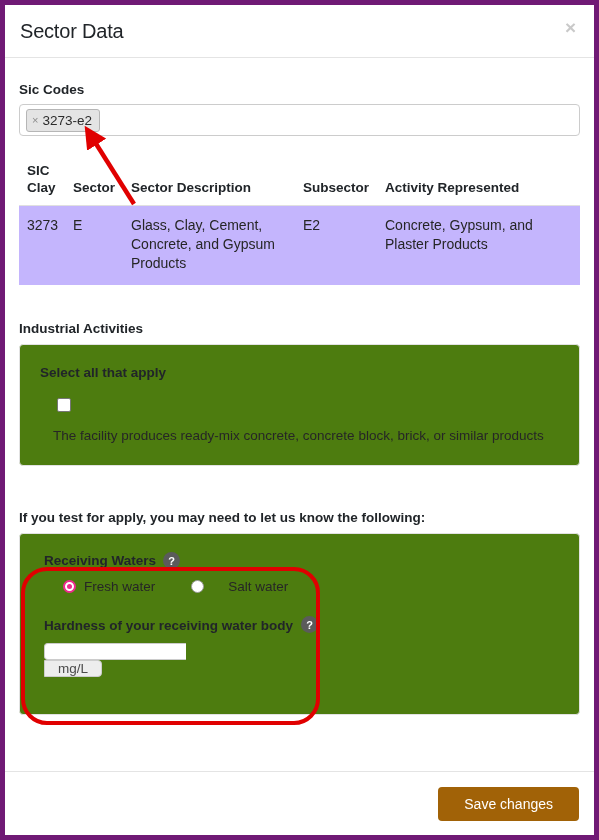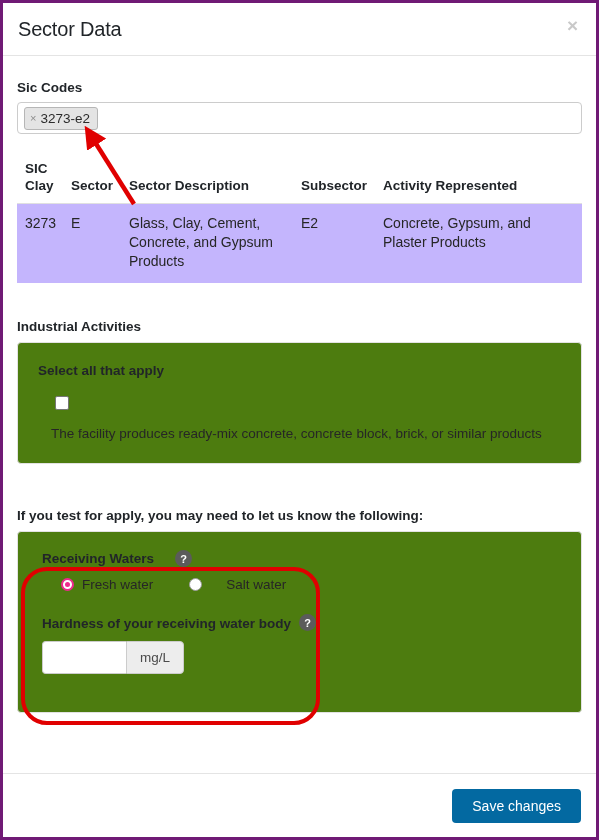--- a/index.html
+++ b/index.html
@@ -13,21 +13,21 @@
     color: #212529;
     overflow: hidden;
     position: relative;
   }
 
   .modal {
     position: absolute;
     left: 0; top: 0;
     width: 599px; height: 840px;
     background: #fff;
-    border: 3px solid #701a75;
+    border: 5px solid #701a75;
     display: flex;
     flex-direction: column;
   }
 
   
   .modal-header {
     height: 53px;
     border-bottom: 1px solid #e4e4e4;
     display: flex;
     align-items: center;
@@ -178,21 +178,21 @@
   .metals-gap { height: 18px; }
 
   .rw-block { padding: 6px 2px 4px 6px; }
 
   .rw-label {
     font-size: 13.5px;
     font-weight: 700;
     color: #212529;
     display: flex;
     align-items: center;
-    gap: 21px;
+    gap: 7px;
     margin-bottom: 10px;
   }
   .help-icon {
     width: 17px; height: 17px;
     border-radius: 50%;
     background: #5b5b5b;
     color: #fff;
     font-size: 11px;
     font-weight: 700;
     display: inline-flex;
@@ -244,20 +244,21 @@
     color: #212529;
     display: flex;
     align-items: flex-end;
     gap: 8px;
     margin-bottom: 10px;
   }
   .input-group {
     display: flex;
     width: 142px;
     height: 33px;
+    flex-direction: column;
   }
   .input-group input {
     flex: 1;
     border: 1px solid #ccc;
     border-right: none;
     border-radius: 4px 0 0 4px;
     background: #fff;
     font-family: "Liberation Sans", sans-serif;
     font-size: 13.5px;
     padding: 0 8px;
@@ -280,28 +281,28 @@
   .modal-footer {
     flex: none;
     height: 64px;
     border-top: 1px solid #e4e4e4;
     display: flex;
     align-items: center;
     justify-content: flex-end;
     padding-right: 15px;
   }
   .btn-save {
-    background: #0369a1;
+    background: #a16207;
     color: #fff;
     border: none;
     border-radius: 4px;
     font-family: "Liberation Sans", sans-serif;
     font-size: 14px;
     font-weight: 400;
-    padding: 9px 20px;
+    padding: 9px 26px;
     cursor: pointer;
   }
 
   
   .anno-layer {
     position: absolute;
     left: 0; top: 0;
     width: 599px; height: 840px;
     pointer-events: none;
     z-index: 50;

